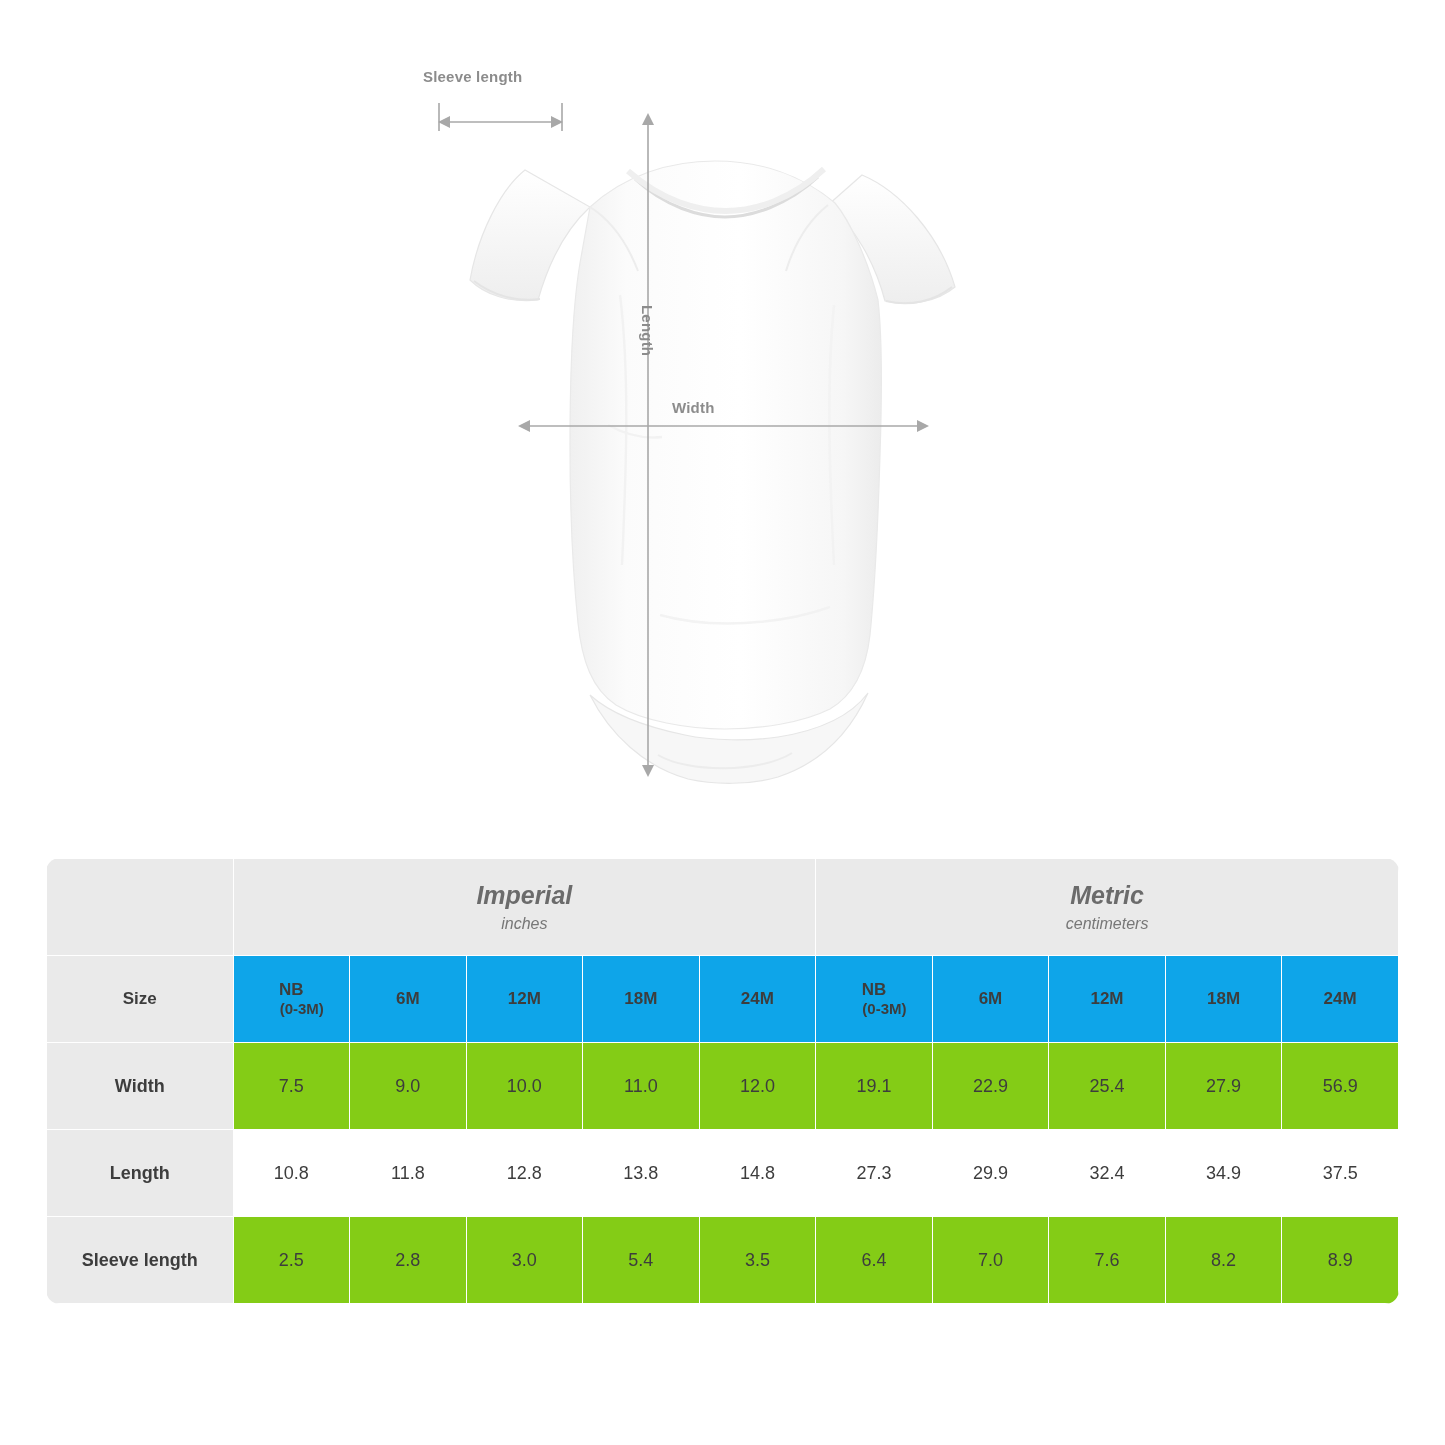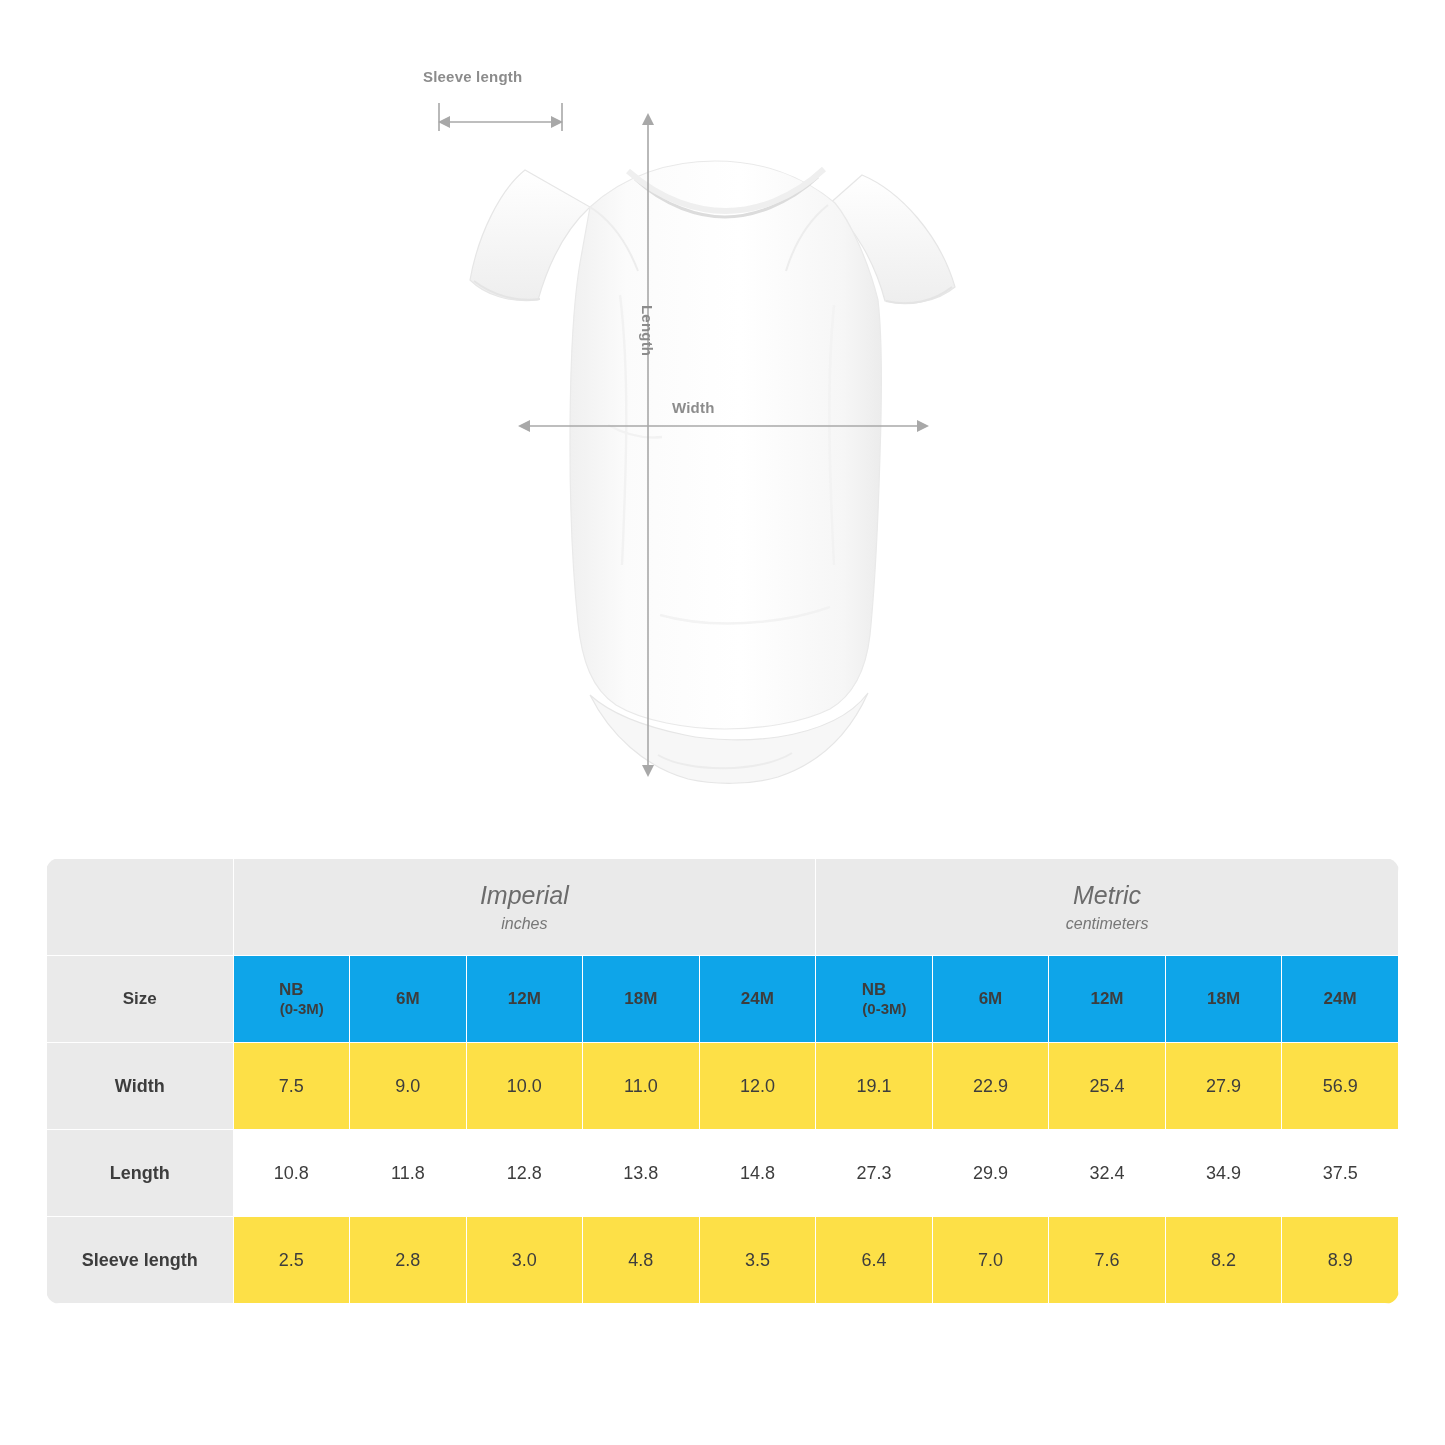--- a/index.html
+++ b/index.html
@@ -88,21 +88,21 @@
   col.c-data  { width: 110.6px; }
 
   .unit-row td {
     background: #eaeaea;
     height: 96px;
     padding: 0;
   }
   .unit-name {
     font-size: 25px;
     font-style: italic;
-    font-weight: normal;
+    font-weight: bold;
     color: #6b6b6b;
     line-height: 1.15;
   }
   .unit-sub {
     font-size: 16px;
     font-style: italic;
     color: #777777;
     margin-top: 5px;
   }
 
@@ -115,21 +115,21 @@
     line-height: 1.25;
   }
   .head-row td.rowhead { background: #eaeaea; }
   .sub-small { font-size: 15px; font-weight: bold; display: block; padding-left: 21px; }
 
   tbody tr td {
     height: 84px;
     font-size: 18px;
     color: #3d3d3d;
   }
-  tbody tr.odd td { background: #fde047; }
+  tbody tr.odd td { background: #84cc16; }
   tbody tr.even td { background: #ffffff; }
   tbody tr td.rowhead {
     background: #eaeaea;
     font-weight: bold;
     font-size: 18px;
   }
   tbody tr.even td.rowhead { background: #eaeaea; }
 </style>
 </head>
 <body>
@@ -306,21 +306,21 @@
         <td>29.9</td>
         <td>32.4</td>
         <td>34.9</td>
         <td>37.5</td>
       </tr>
       <tr class="odd">
         <td class="rowhead">Sleeve length</td>
         <td>2.5</td>
         <td>2.8</td>
         <td>3.0</td>
-        <td>4.8</td>
+        <td>5.4</td>
         <td>3.5</td>
         <td>6.4</td>
         <td>7.0</td>
         <td>7.6</td>
         <td>8.2</td>
         <td>8.9</td>
       </tr>
     </tbody>
   </table>
 </div>

